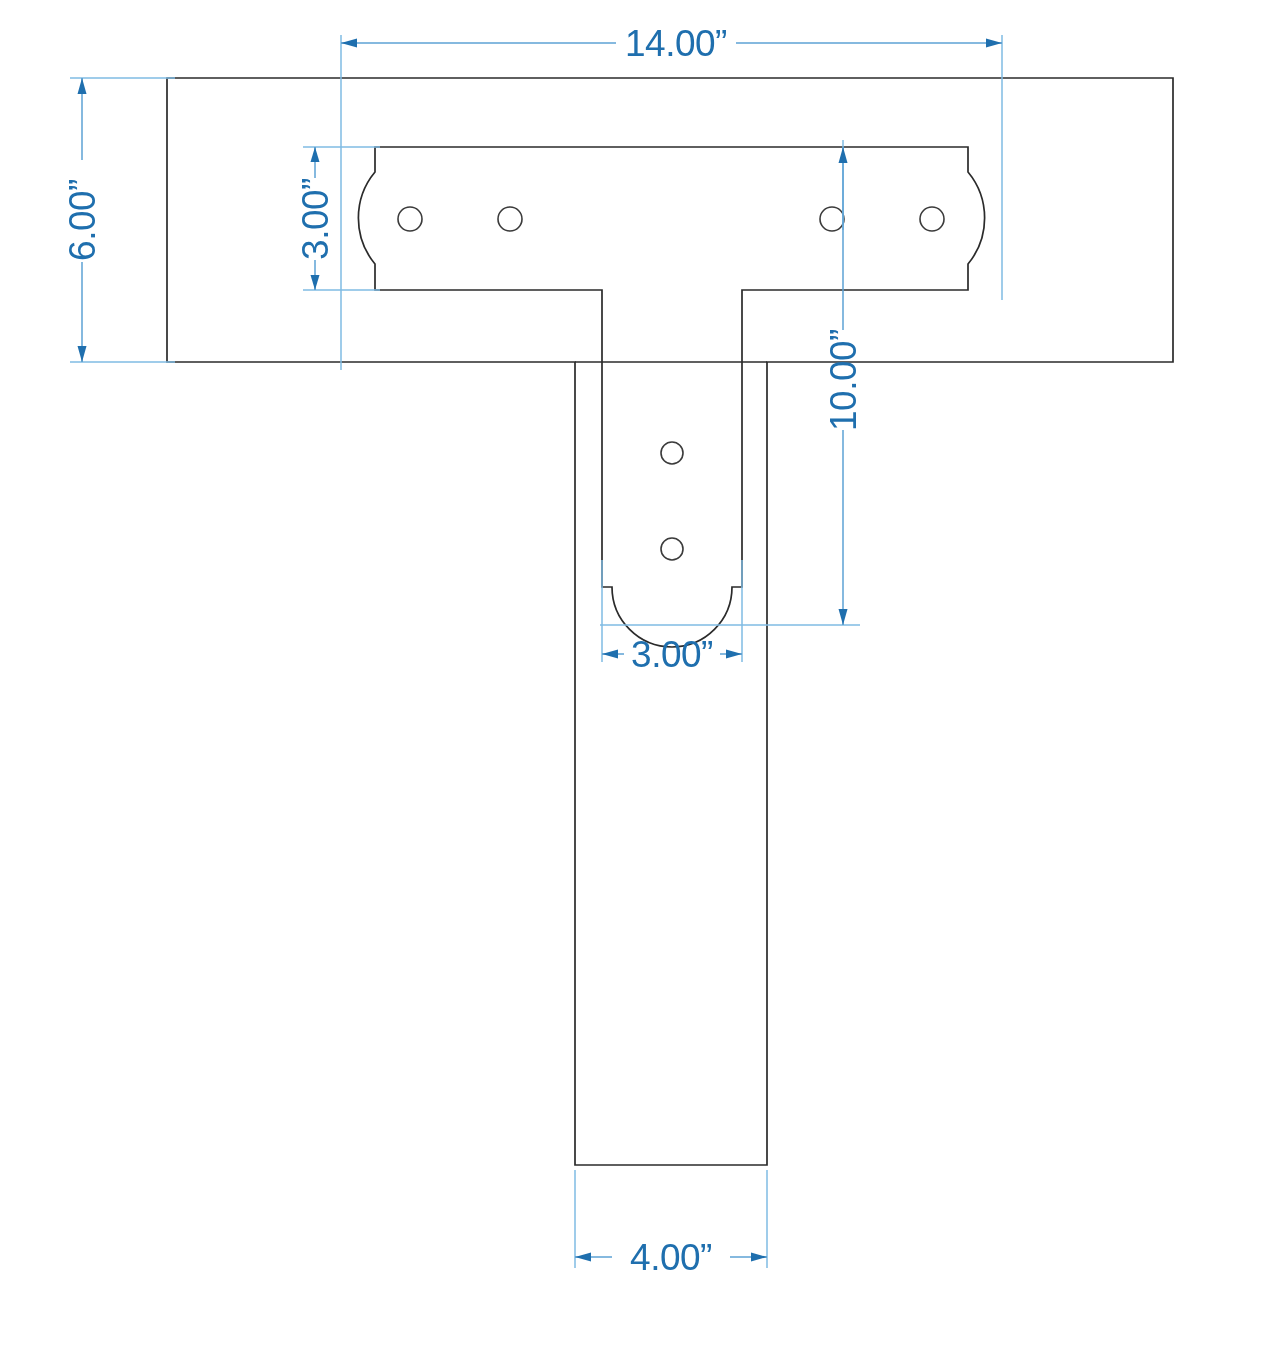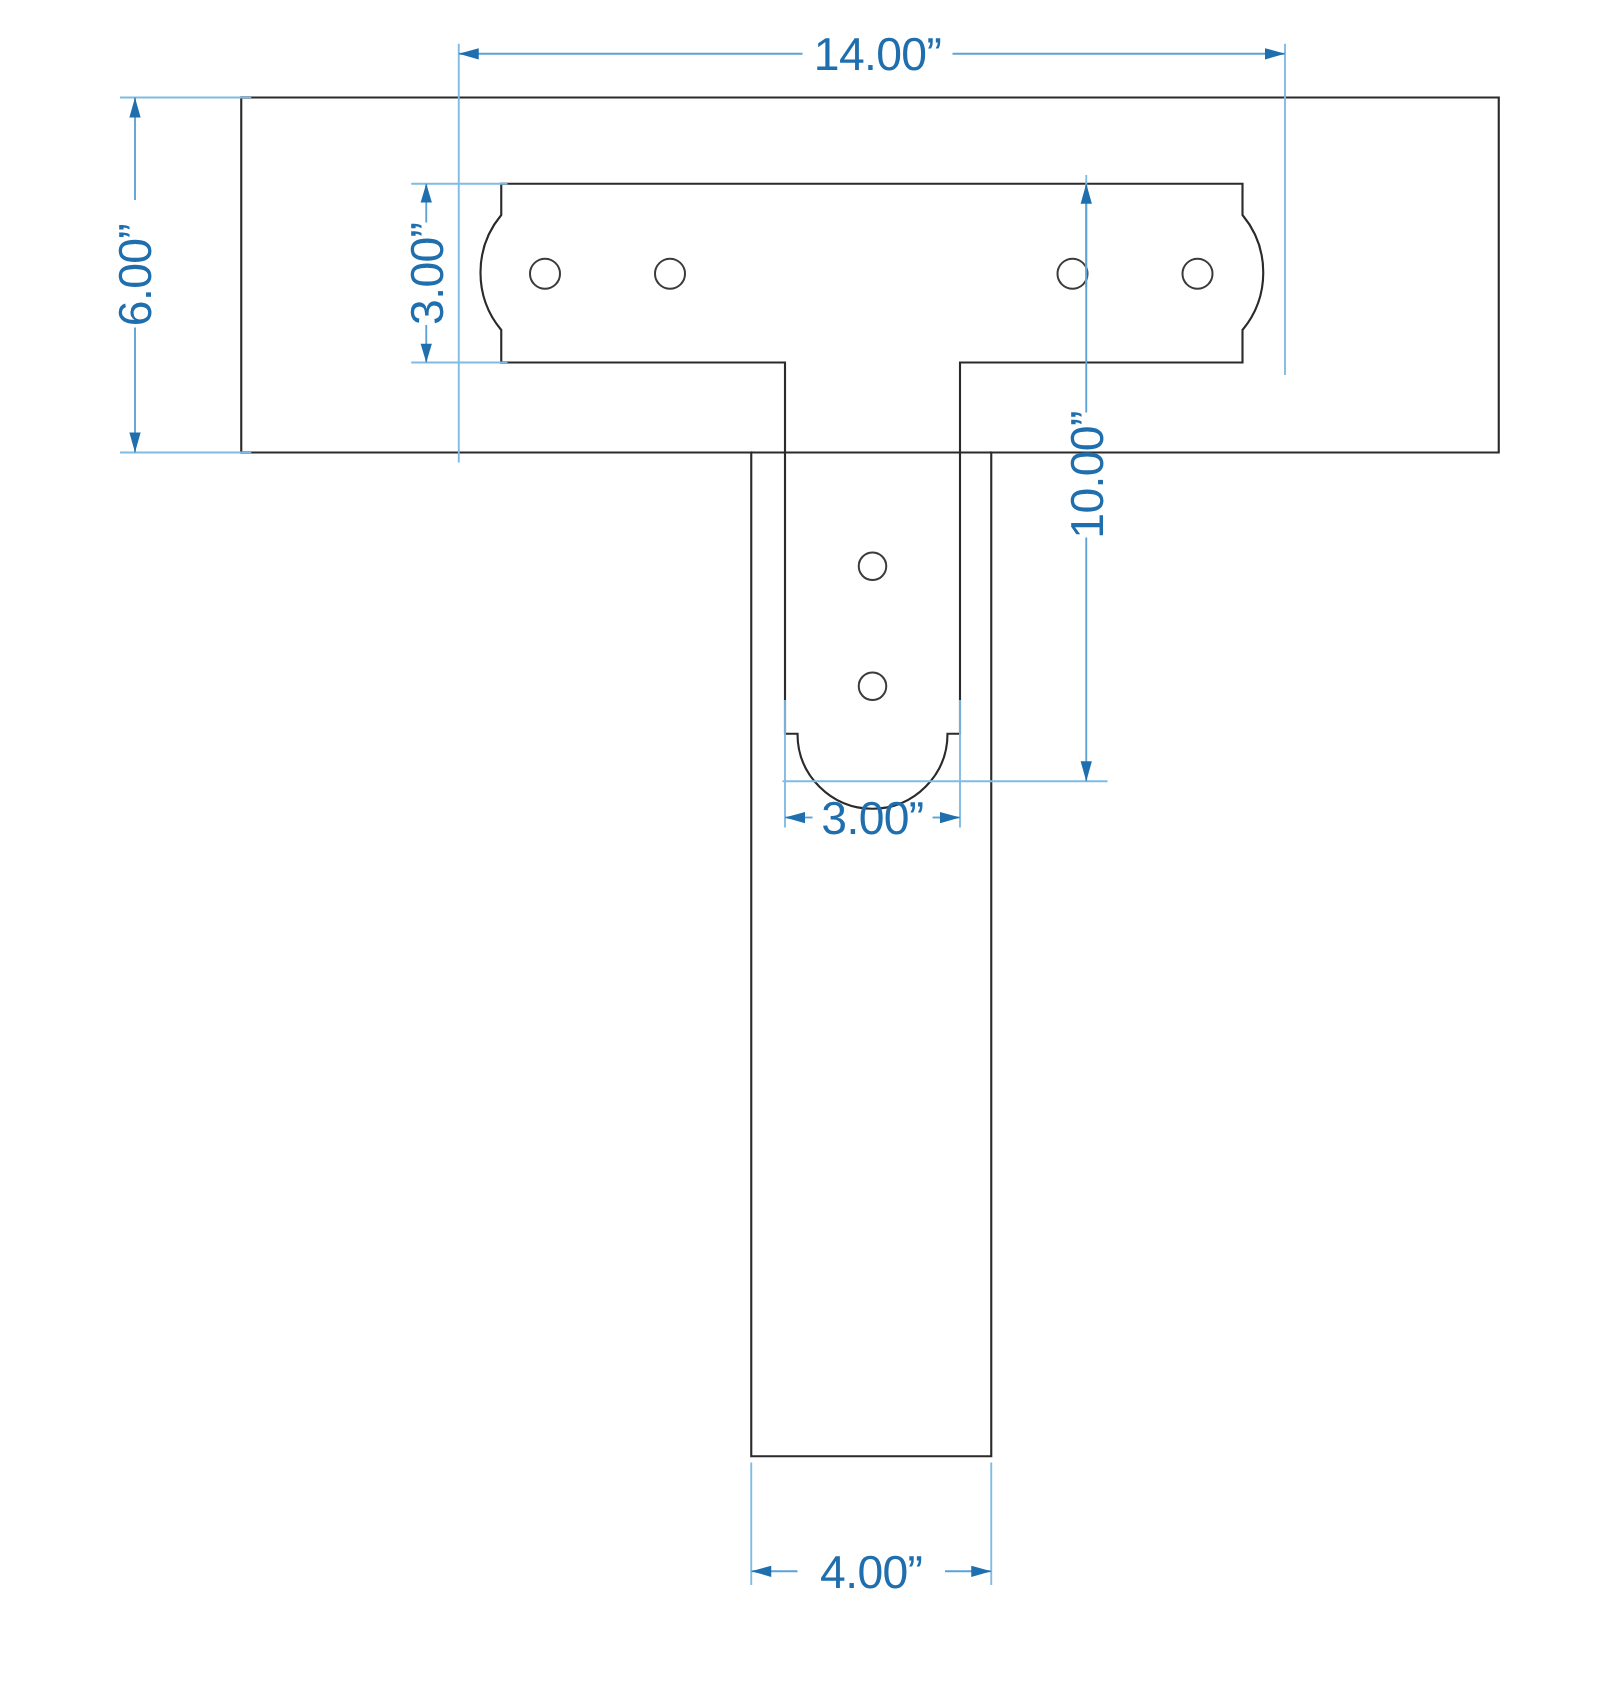--- a/index.html
+++ b/index.html
@@ -10,21 +10,20 @@
   body {
     width: 1284px;
     height: 1354px;
     font-family: "Liberation Sans", sans-serif;
     overflow: hidden;
   }
   #drawing-root {
     position: relative;
     width: 1068px;
     height: 1354px;
-    margin-left: 26px;
   }
   svg#cad-svg {
     display: block;
     width: 1284px;
     height: 1354px;
   }
   .part-outline {
     fill: none;
     stroke: #2b2b2b;
     stroke-width: 1.7;

